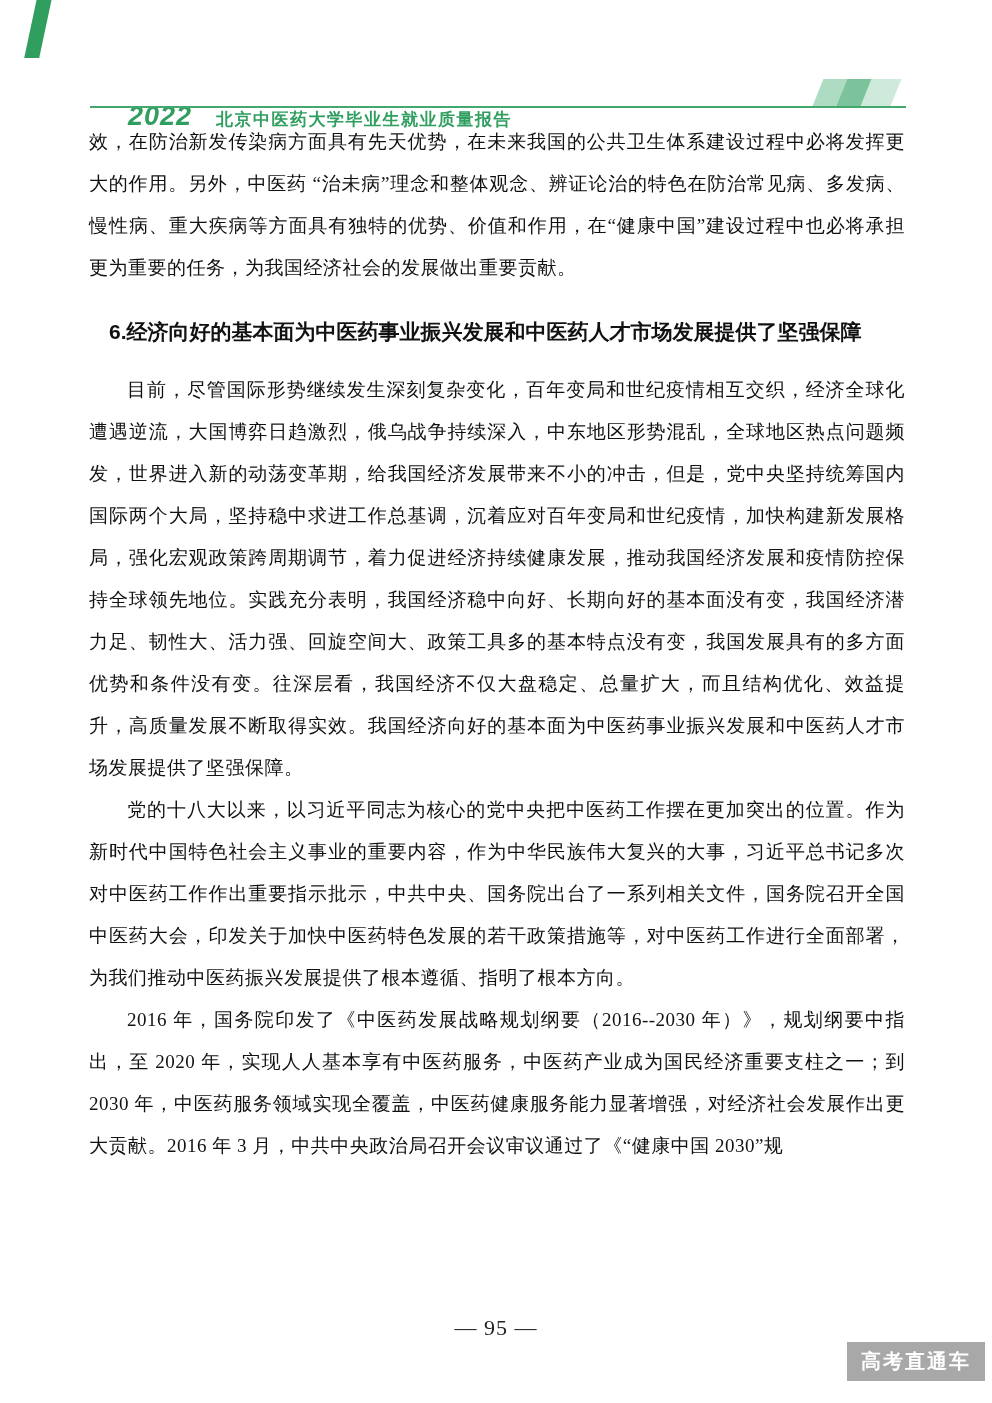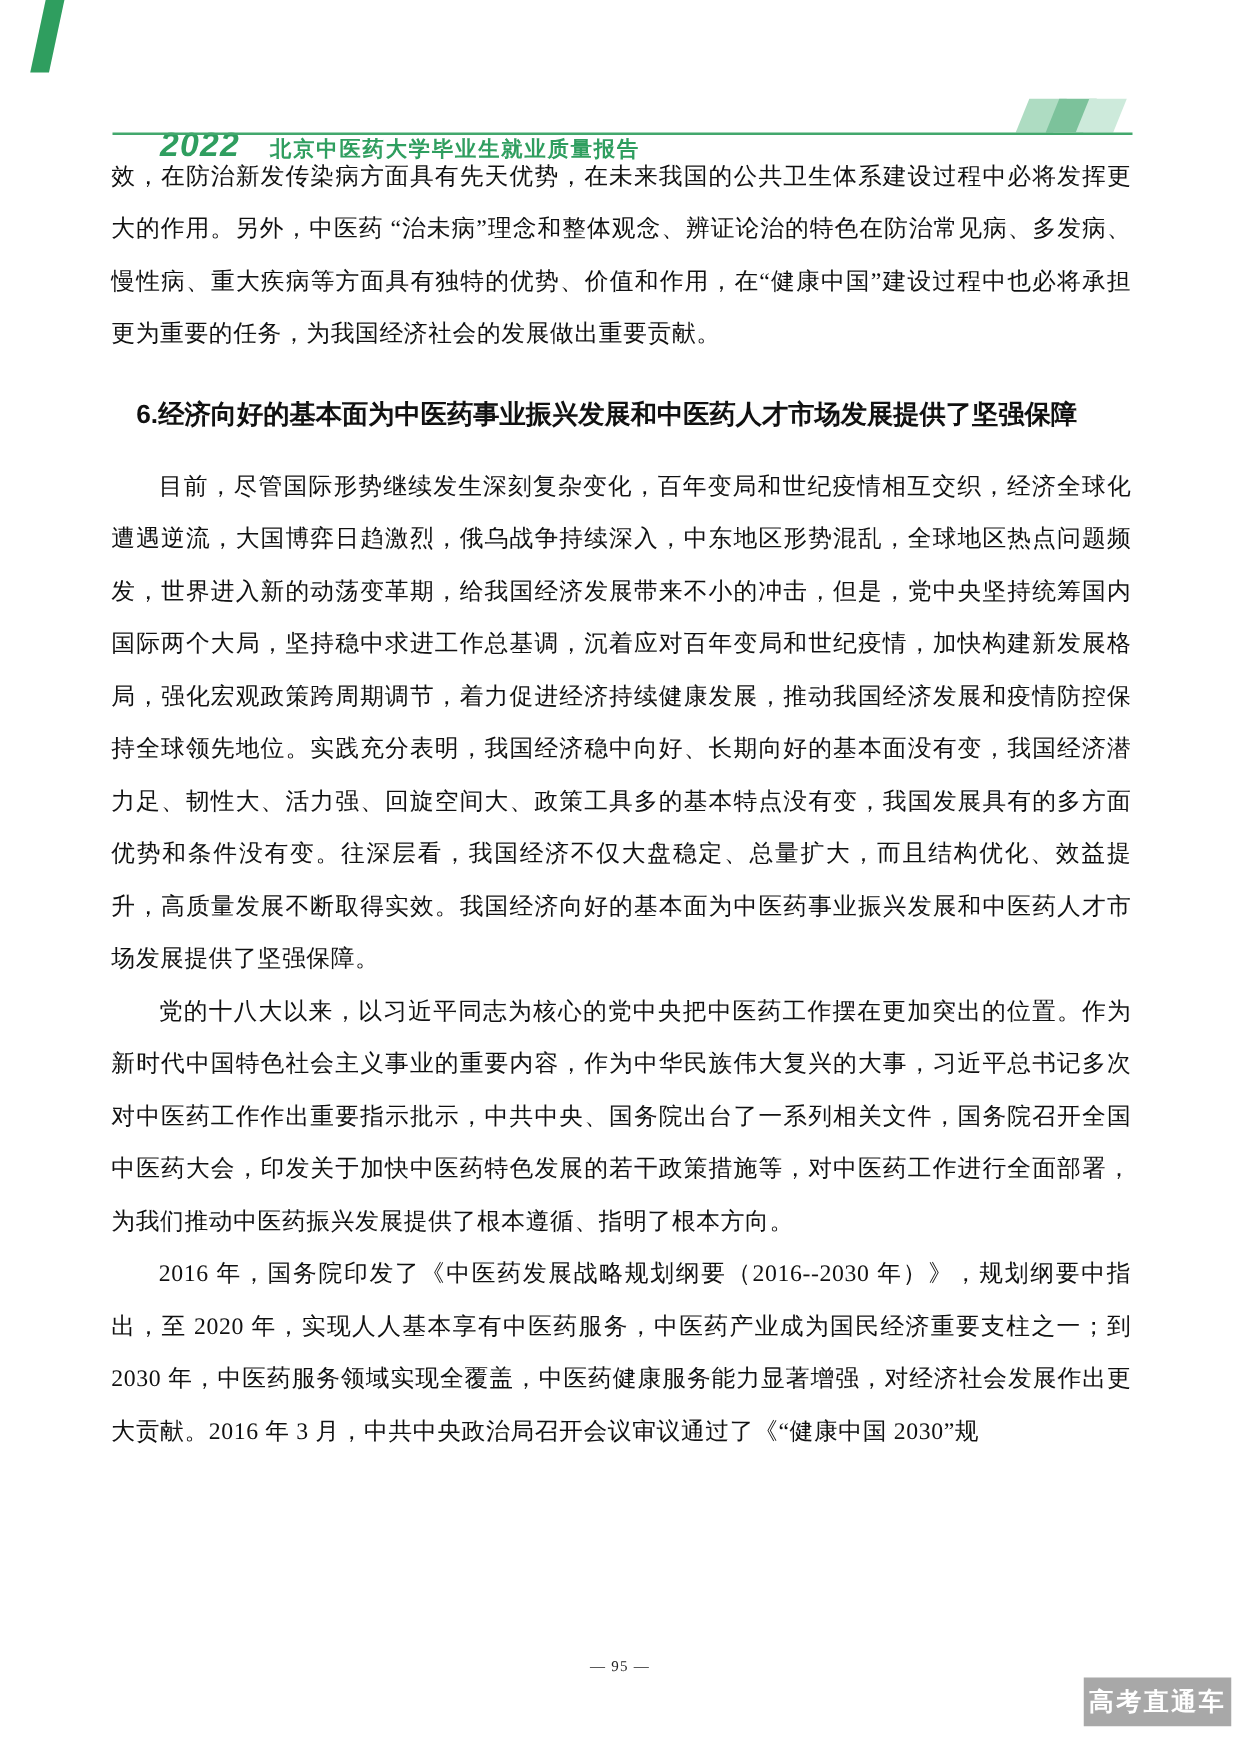--- a/index.html
+++ b/index.html
@@ -107,37 +107,37 @@
     margin-top: 20px;
     margin-bottom: 12px;
   }
   
   .footer {
     position: absolute;
     left: 0;
     right: 0;
     bottom: 62px;
     text-align: center;
-    font-size: 12px;
+    font-size: 22px;
     color: #222;
     letter-spacing: 1px;
     font-family: Liberation Serif, serif;
   }
   
   .watermark {
     position: absolute;
     right: 7px;
     bottom: 22px;
     background: var(--wm-bg, #a8a8a8);
     color: #ffffff;
     font-family: "Liberation Sans", sans-serif;
     font-size: 20px;
     font-weight: bold;
     letter-spacing: 2px;
-    padding: 6px 4px;
+    padding: 6px 14px;
   }
 </style>
 </head>
 <body>
 
 <div class="page">
 
   <div class="corner-accent"></div>
 
   <div class="header-row">

